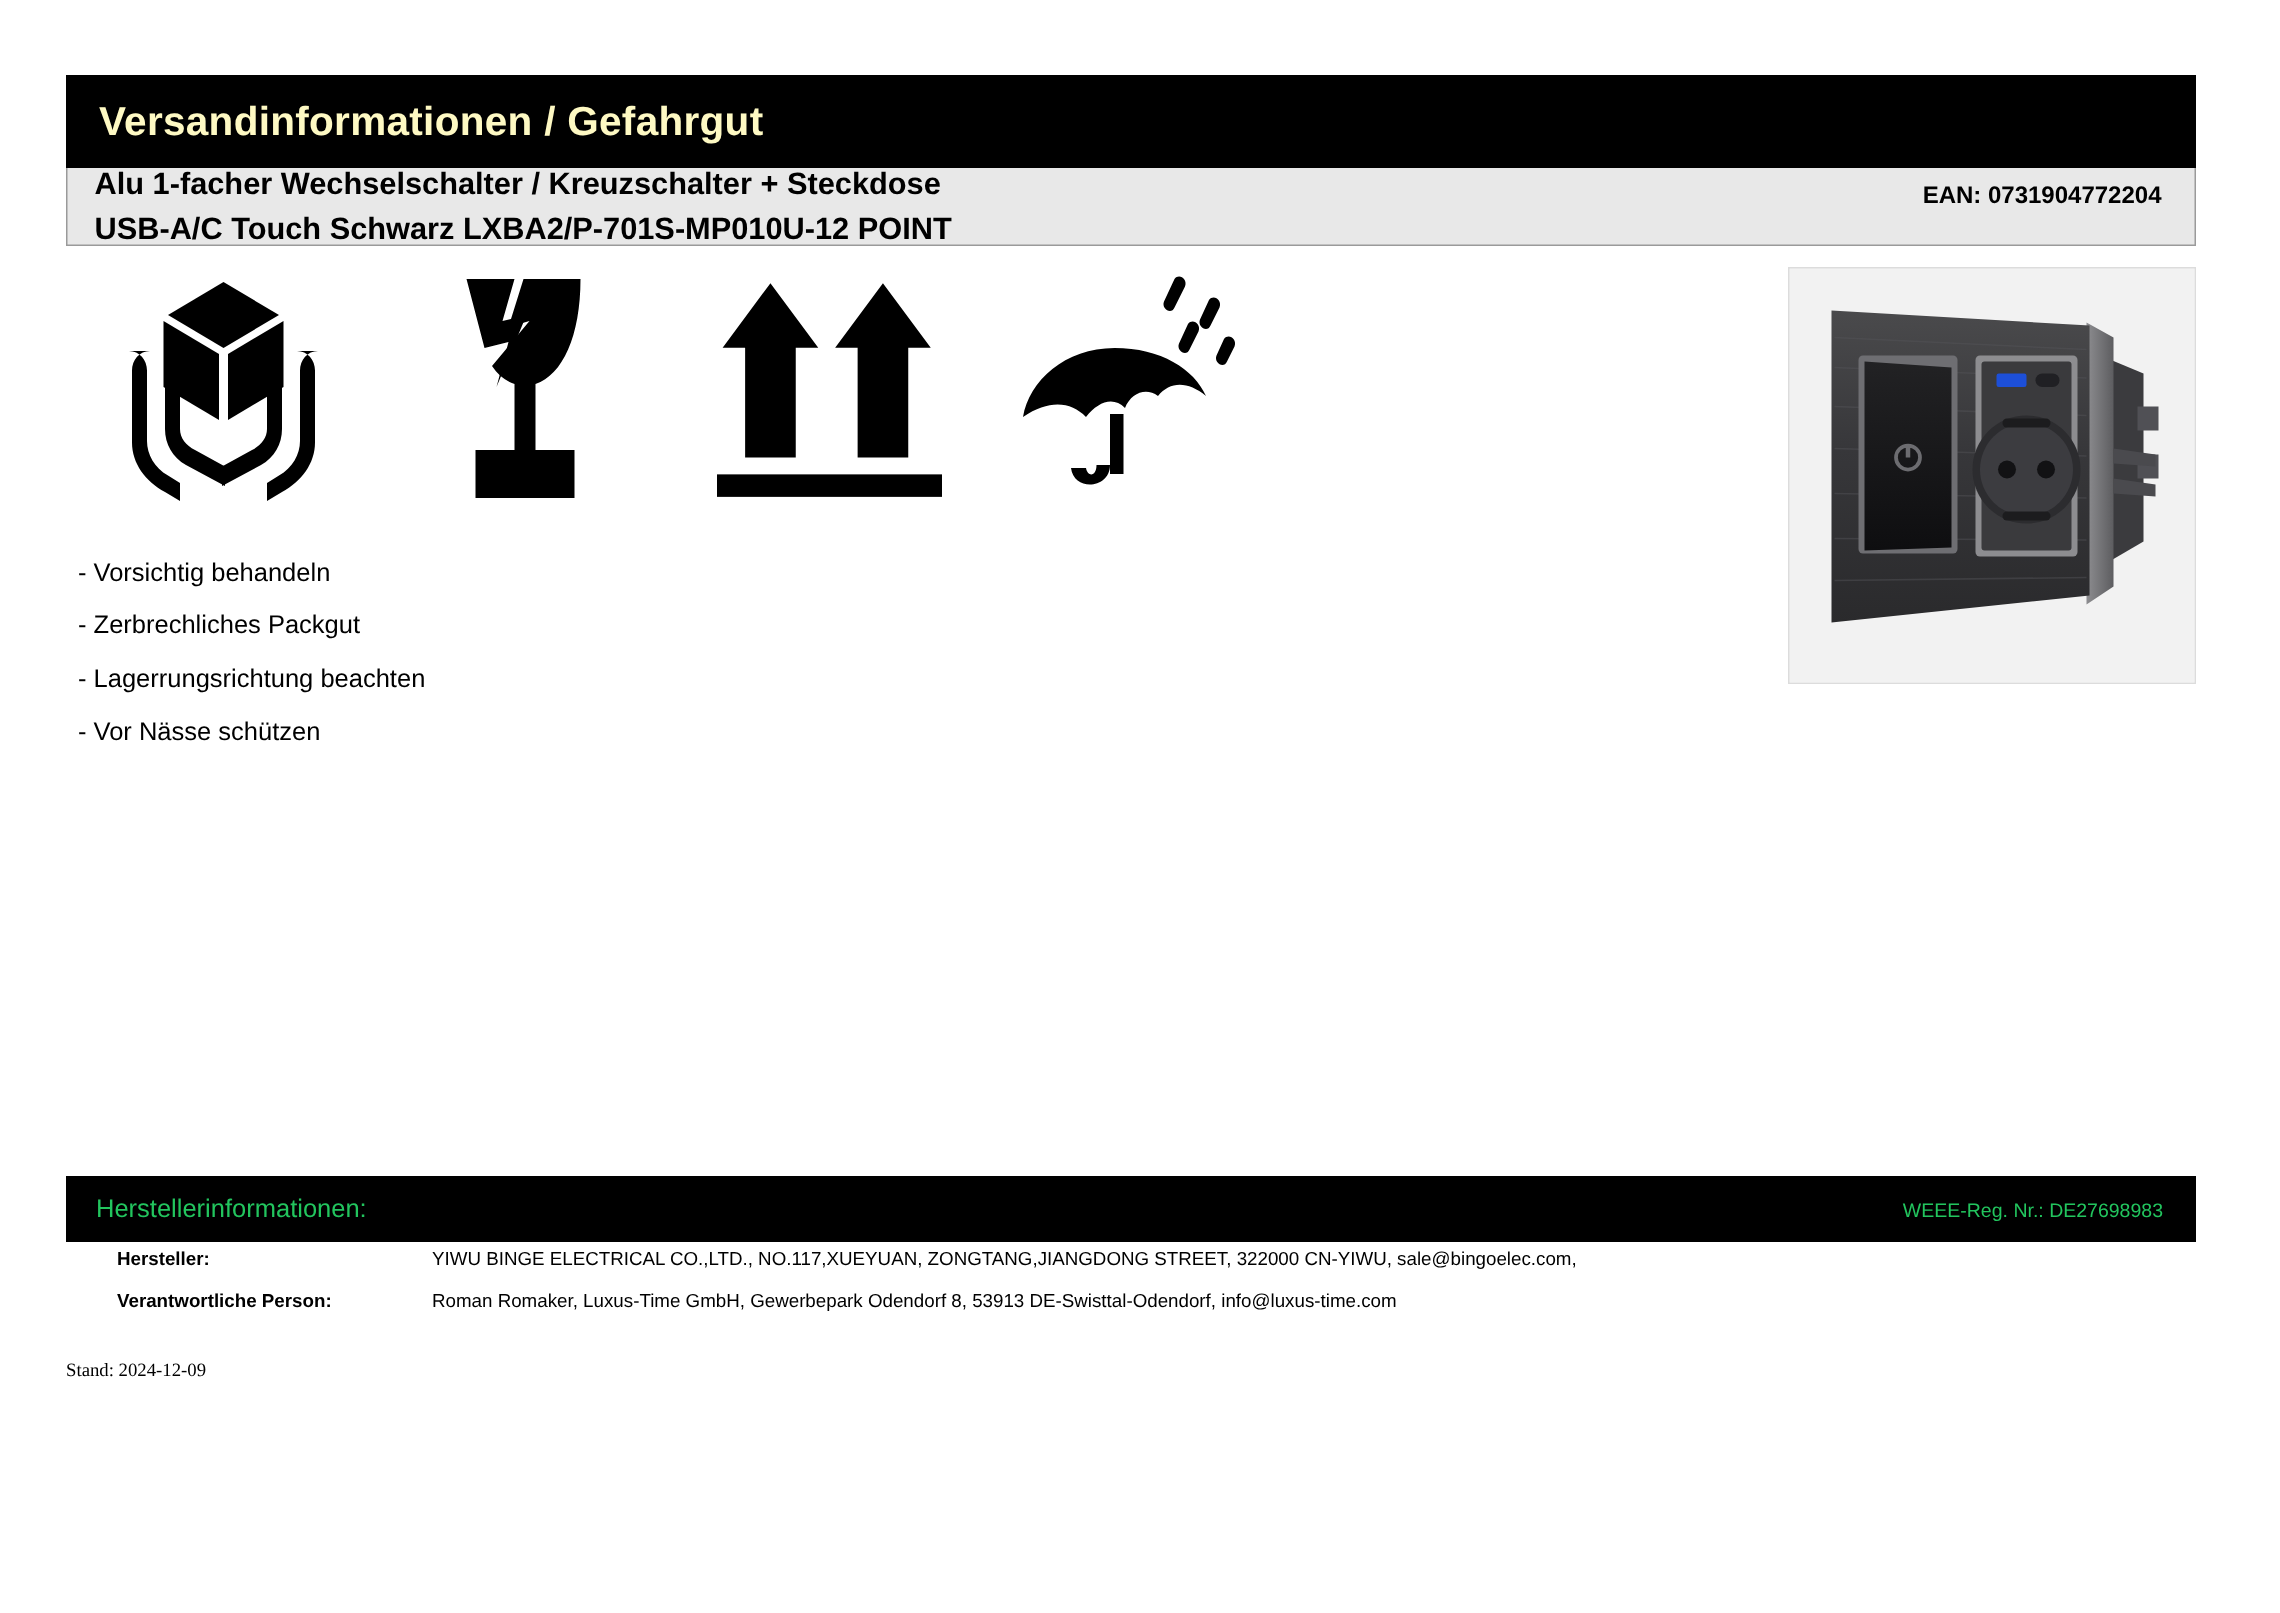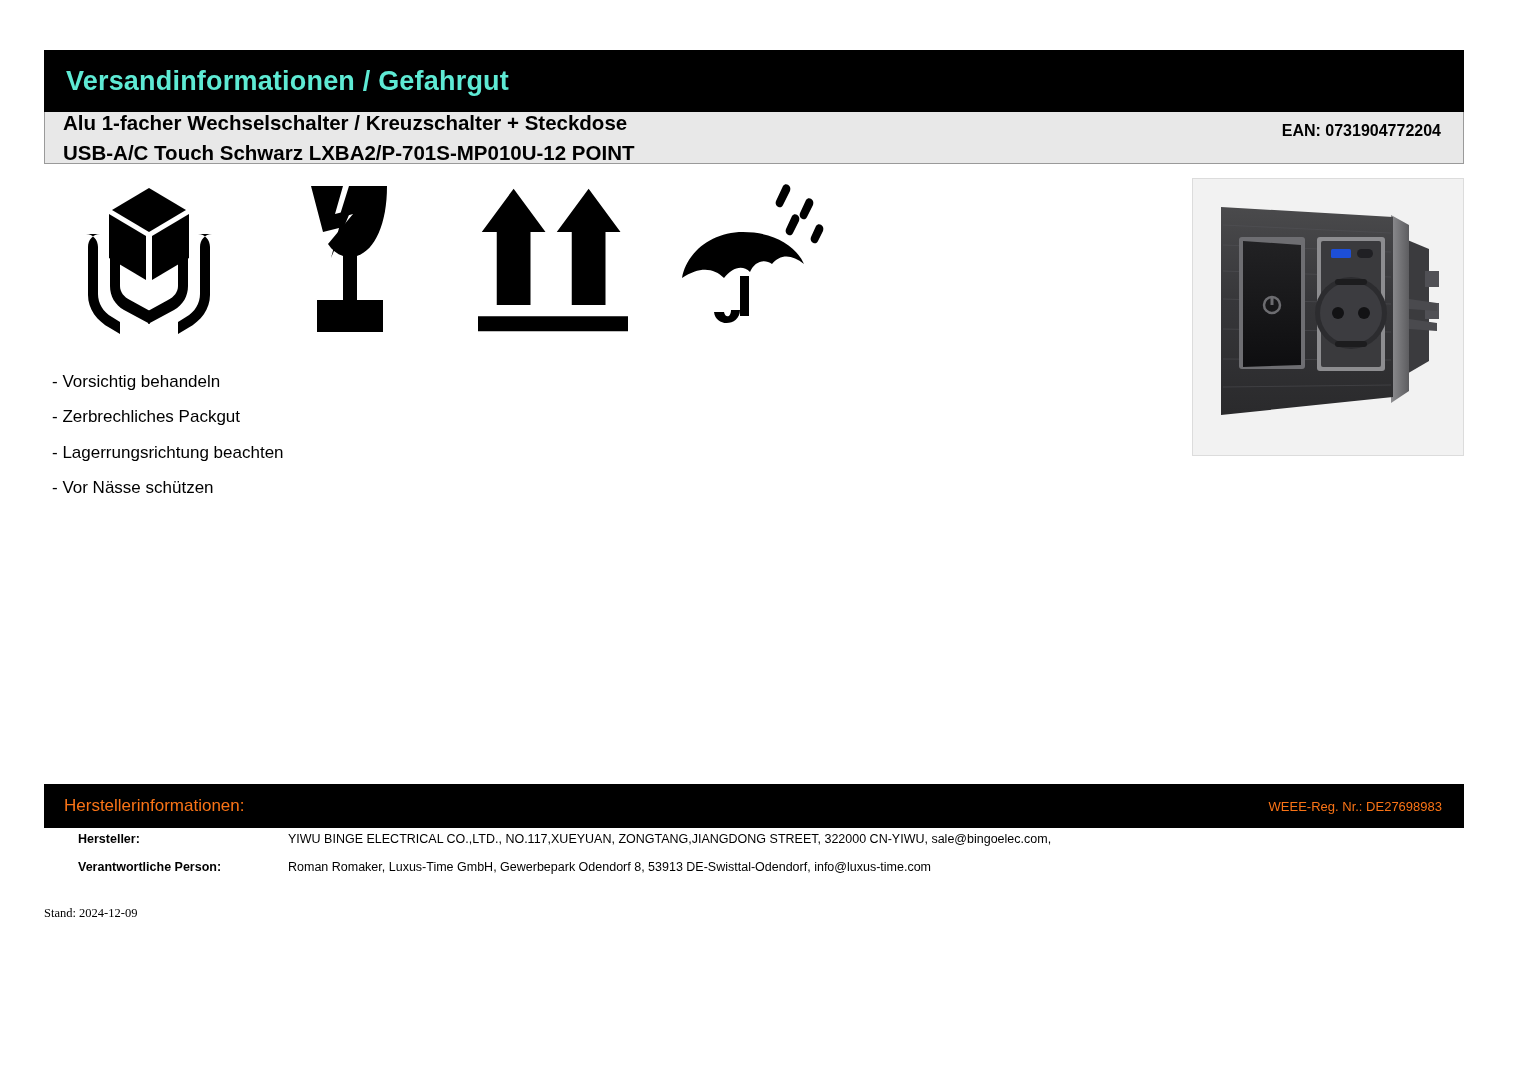--- a/index.html
+++ b/index.html
@@ -18,21 +18,21 @@
   .sheet {
     position: absolute;
     left: 44px;
     top: 50px;
     width: 1420px;
     height: 920px;
   }
   
   .title-bar {
     background: #000000;
-    color: #5eead4;
+    color: #fef9c3;
     height: 62px;
     display: flex;
     align-items: center;
     padding: 0 0 0 22px;
     box-sizing: border-box;
   }
   .title-bar h1 {
     margin: 0;
     font-size: 27px;
     font-weight: bold;
@@ -100,21 +100,21 @@
     width: 272px;
     height: 278px;
     background: #f1f1f1;
     border: 1px solid #dcdcdc;
     box-sizing: border-box;
     overflow: hidden;
   }
   
   .footer-bar {
     background: #000000;
-    color: #f97316;
+    color: #22c55e;
     height: 44px;
     display: flex;
     align-items: center;
     justify-content: space-between;
     padding: 0 22px 0 20px;
     box-sizing: border-box;
     font-size: 17px;
   }
   .weee { font-size: 13px; }
   .manu-table {

